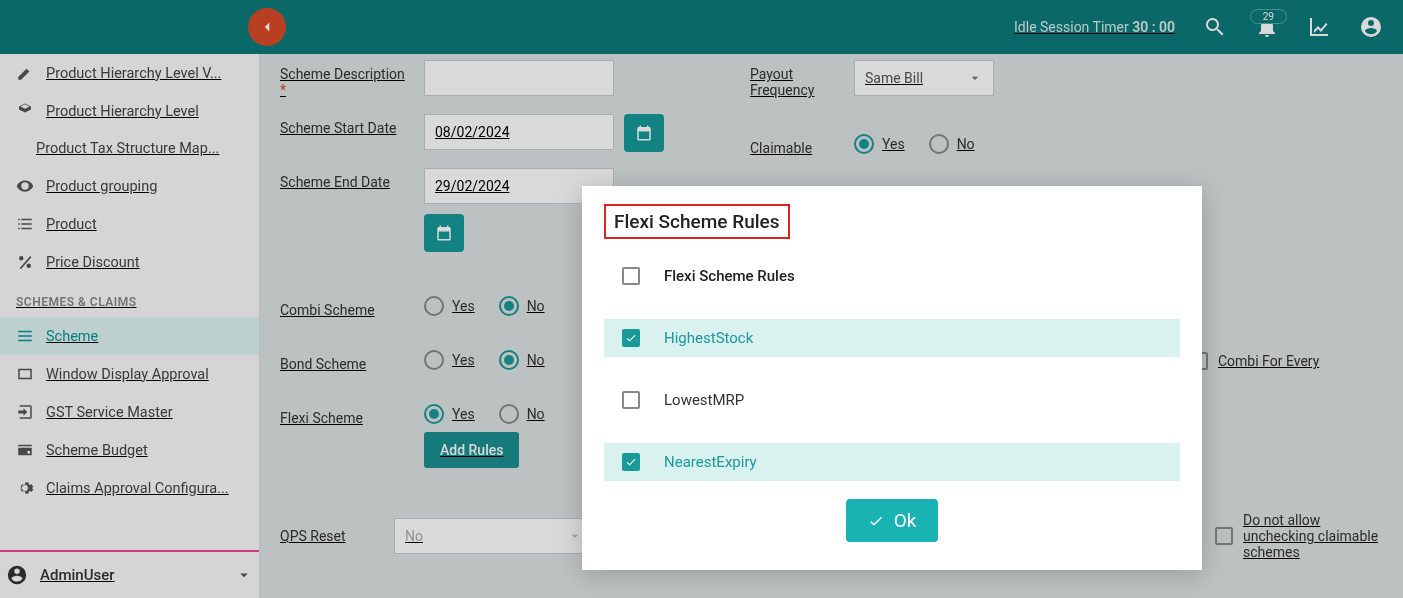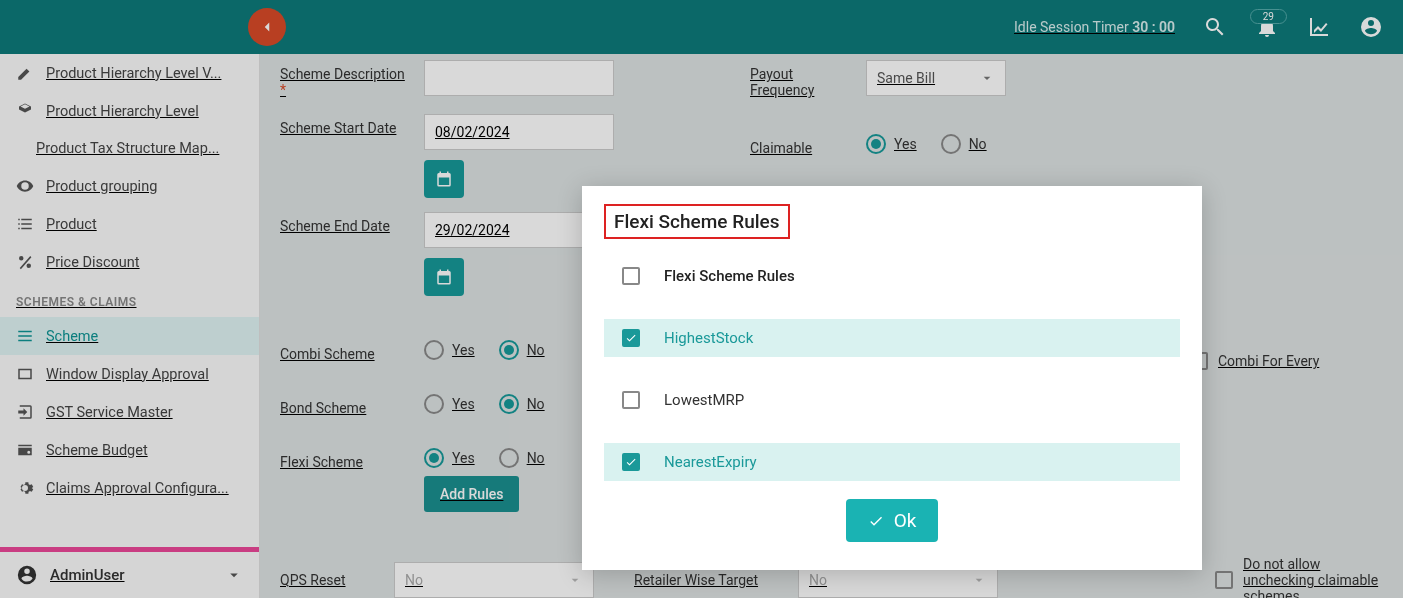--- a/index.html
+++ b/index.html
@@ -20,21 +20,21 @@
     .layout { display: flex; height: calc(100% - 54px); }
     
     
     .sidebar { width: 260px; background: #fafafa; border-right: 1px solid #e0e0e0; display: flex; flex-direction: column; overflow-y: auto; }
     .sidebar-item { display: flex; align-items: center; gap: 12px; padding: 10px 16px; color: #444; font-size: 14.5px; cursor: pointer; }
     .sidebar-item svg { width: 18px; height: 18px; fill: #555; flex-shrink: 0; }
     .sidebar-item.active { background: #e0f4f4; color: #0d9494; }
     .sidebar-item.active svg { fill: #0d9494; }
     .sidebar-indent { padding-left: 36px; }
     .sidebar-section { padding: 14px 16px 8px; font-size: 12px; color: #888; font-weight: 600; letter-spacing: 0.5px; }
-    .sidebar-footer { margin-top: auto; border-top: 5px solid #ec4899; padding: 12px 16px; display: flex; align-items: center; gap: 12px; font-size: 15px; font-weight: 500; color: #333; }
+    .sidebar-footer { margin-top: auto; border-top: 2px solid #ec4899; padding: 12px 6px; display: flex; align-items: center; gap: 12px; font-size: 15px; font-weight: 500; color: #333; }
     .sidebar-footer svg { width: 22px; height: 22px; fill: #333; }
 
     
     .main { flex: 1; padding: 0 20px; overflow-y: auto; position: relative; }
     .form-grid { display: grid; grid-template-columns: 430px 1fr; gap: 0 40px; padding-top: 6px; }
     .form-row { display: flex; align-items: flex-start; gap: 14px; margin-bottom: 14px; min-height: 40px; }
     .form-label { width: 130px; font-size: 14px; color: #333; padding-top: 6px; }
     .form-label .req { color: #d84a28; }
     .form-control { flex: 1; display: flex; align-items: center; gap: 10px; flex-wrap: wrap; }
     .text-input { width: 190px; height: 36px; border: 1px solid #ccc; background: #fff; padding: 0 10px; font-size: 14px; }
@@ -44,21 +44,21 @@
     .date-btn { width: 40px; height: 38px; background: #169999; display: flex; align-items: center; justify-content: center; cursor: pointer; border-radius: 4px; }
     .date-btn svg { fill: #fff; width: 18px; height: 18px; }
     .radio-group { display: flex; gap: 24px; align-items: center; }
     .radio { display: flex; align-items: center; gap: 8px; font-size: 14px; color: #333; cursor: pointer; }
     .radio-circle { width: 20px; height: 20px; border: 2.5px solid #888; border-radius: 50%; display: flex; align-items: center; justify-content: center; }
     .radio-circle.checked { border-color: #169999; }
     .radio-circle.checked::after { content: ''; width: 10px; height: 10px; background: #169999; border-radius: 50%; }
     .add-rules-btn { background: #1a8f8f; color: #fff; border: none; padding: 10px 16px; font-size: 14px; font-weight: 500; border-radius: 3px; cursor: pointer; }
     .checkbox-square { width: 18px; height: 18px; border: 2px solid #888; border-radius: 2px; cursor: pointer; }
     
-    .right-col-row { display: flex; align-items: flex-start; gap: 26px; margin-bottom: 14px; min-height: 40px; }
+    .right-col-row { display: flex; align-items: flex-start; gap: 14px; margin-bottom: 14px; min-height: 40px; }
     .right-col-row .form-label { width: 90px; }
     
     .bottom-section { margin-top: 30px; }
     .bottom-row { display: flex; gap: 40px; margin-bottom: 14px; align-items: center; }
     .bottom-group { display: flex; align-items: center; gap: 14px; }
     .bottom-label { width: 100px; font-size: 14px; color: #333; }
     .bottom-label.w150 { width: 150px; }
     .checkbox-row { display: flex; align-items: center; gap: 10px; font-size: 14px; color: #333; }
 
     
@@ -203,21 +203,21 @@
 
       <div>
         <div class="form-row">
           <div class="form-label"><span>Scheme Description</span> <span class="req">*</span></div>
           <div class="form-control">
               <input class="text-input" style="">
             </div>
         </div>
         <div class="form-row">
           <div class="form-label">Scheme Start Date</div>
-          <div class="form-control" style="flex-direction:column;align-items:flex-start">
+          <div class="form-control" style="flex-direction:row;align-items:flex-start">
             <input class="text-input short" value="08/02/2024" style="">
             <div class="date-btn">
                 <svg viewBox="0 0 24 24">
                   <path d="M19 4h-1V2h-2v2H8V2H6v2H5a2 2 0 0 0-2 2v14a2 2 0 0 0 2 2h14a2 2 0 0 0 2-2V6a2 2 0 0 0-2-2zm0 16H5V10h14v10z"></path>
                 </svg>
               </div>
           </div>
         </div>
         <div class="form-row">
           <div class="form-label">Scheme End Date</div>

